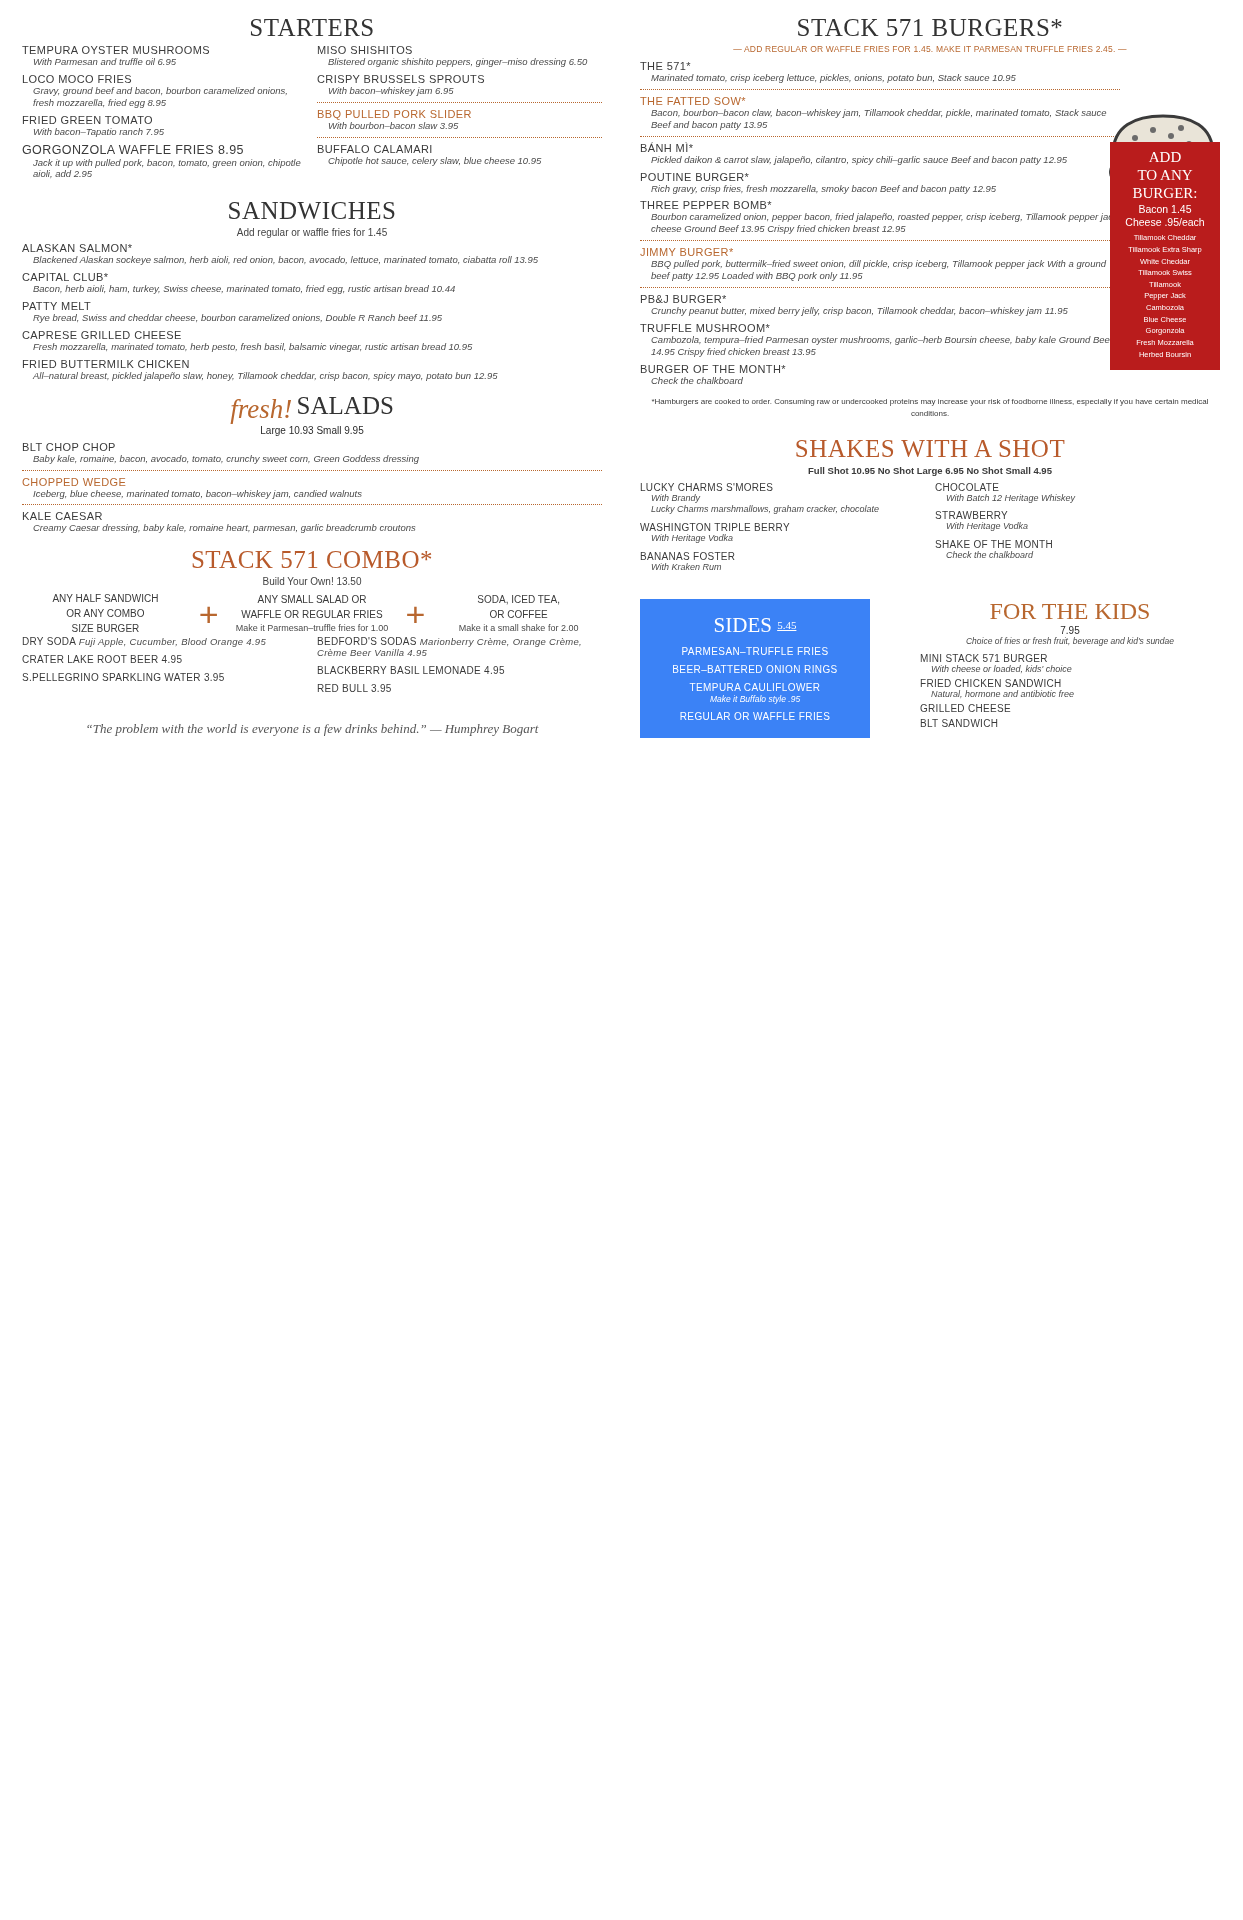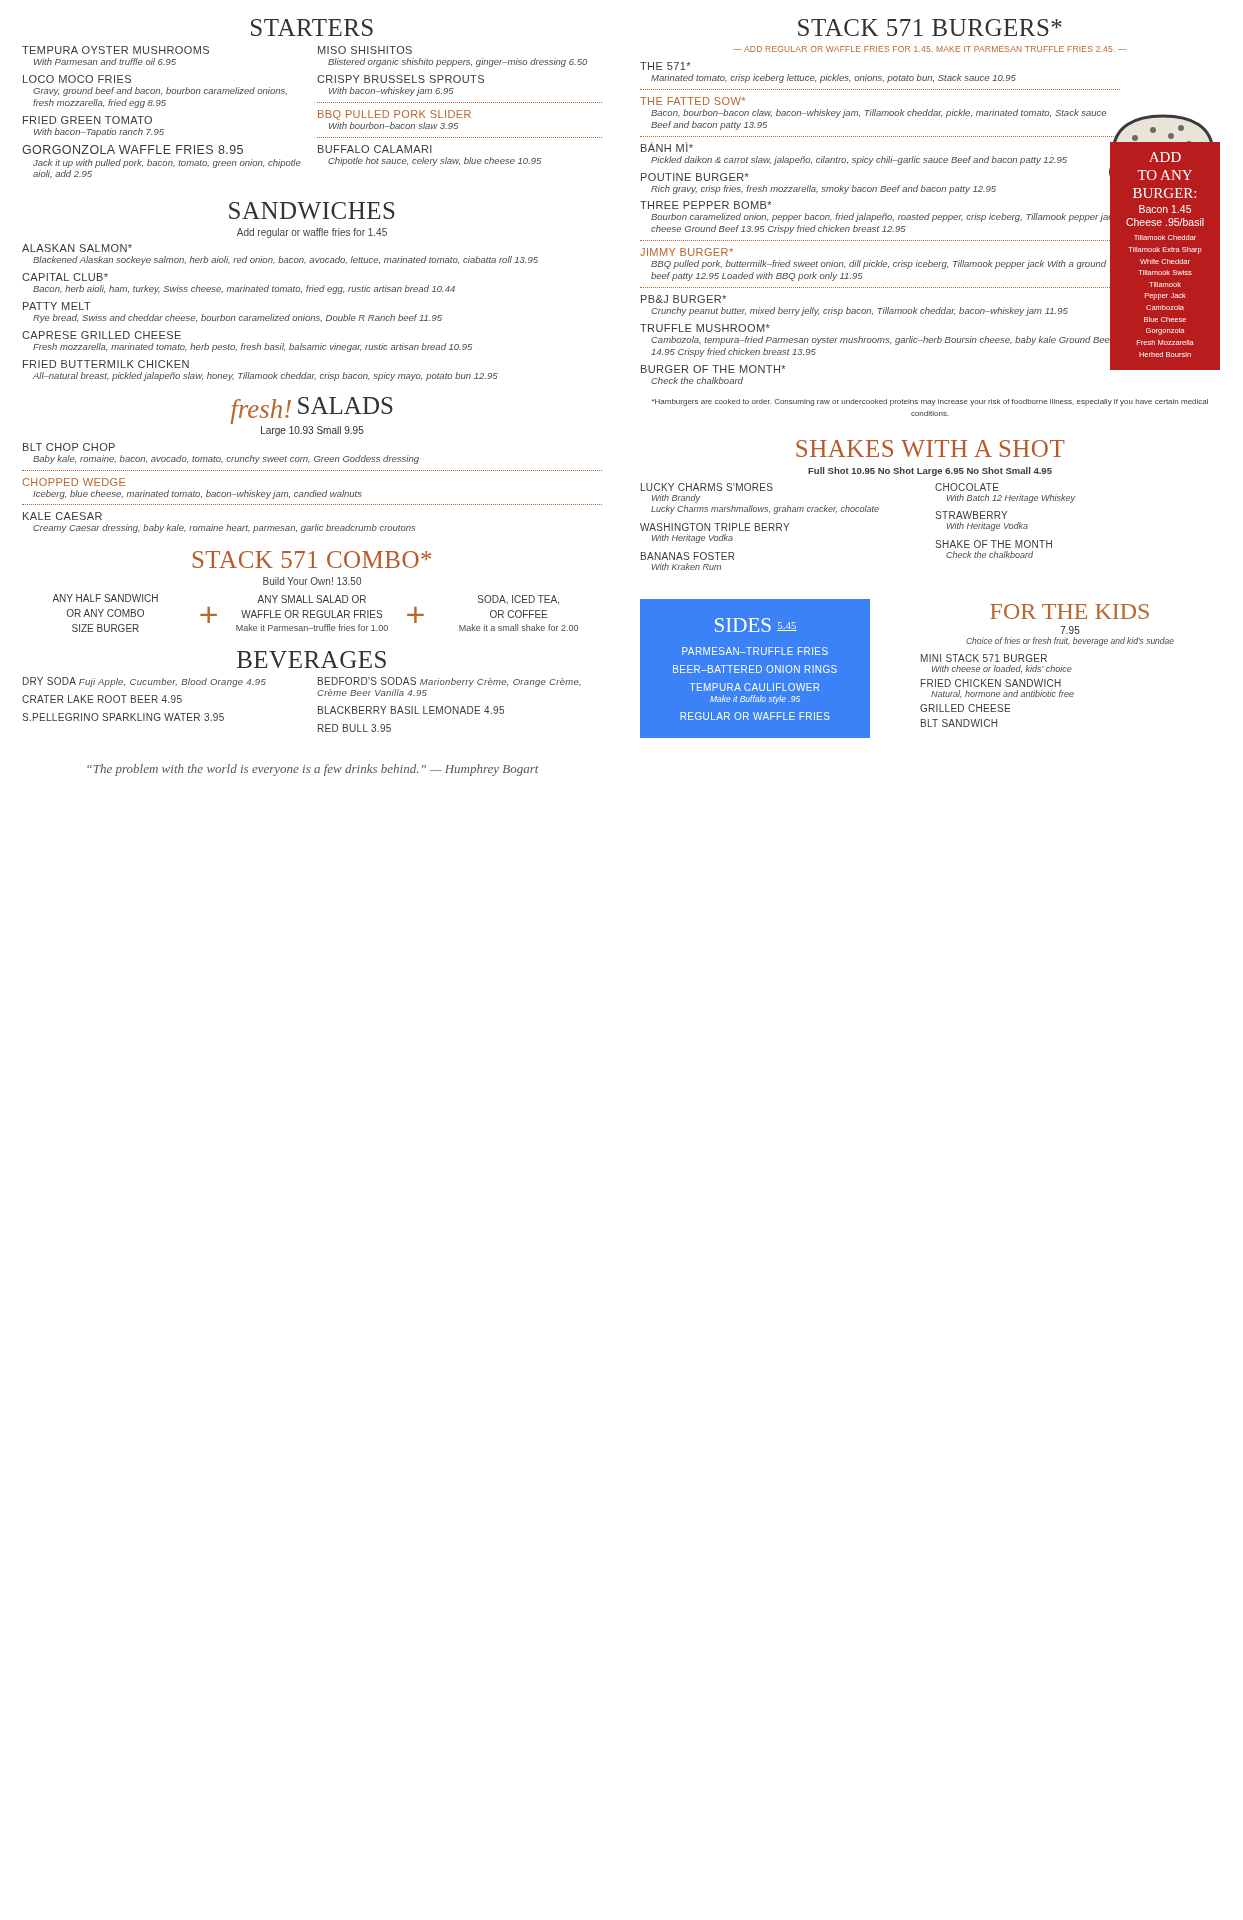--- a/index.html
+++ b/index.html
@@ -189,21 +189,20 @@
         </div>
         <div class="plus">+</div>
         <div class="combo-box">
           <div>SODA, ICED TEA,</div>
           <div>or COFFEE</div>
           <div class="sm">Make it a small shake for 2.00</div>
         </div>
       </div>
     </div>
 
-    <h2 class="section" style="margin-top:10px">BEVERAGES</h2>
     <div class="two-col">
       <div>
         <div class="bev-line">
           <span>DRY SODA</span>
           <span class="sm">Fuji Apple, Cucumber, Blood Orange  4.95</span>
         </div>
         <div class="bev-line">
           <span>CRATER LAKE ROOT BEER  4.95</span>
         </div>
         <div class="bev-line">
@@ -292,21 +291,21 @@
               <circle cx="94" cy="40" r="2.5"></circle>
           </g>
           <rect x="4" y="50" width="108" height="16" rx="7" fill="#4a4a4a"></rect>
         </svg>
       </div>
       <div class="badge">
         <div class="t1">ADD</div>
         <div class="t1">TO ANY</div>
         <div class="t1">BURGER:</div>
         <div class="t2">Bacon  1.45</div>
-        <div class="t2">Cheese  .95/basil</div>
+        <div class="t2">Cheese  .95/each</div>
         <div class="list">
           <div>Tillamook Cheddar</div>
           <div>Tillamook Extra Sharp</div>
           <div>White Cheddar</div>
           <div>Tillamook Swiss</div>
           <div>Tillamook</div>
           <div>Pepper Jack</div>
           <div>Cambozola</div>
           <div>Blue Cheese</div>
           <div>Gorgonzola</div>

